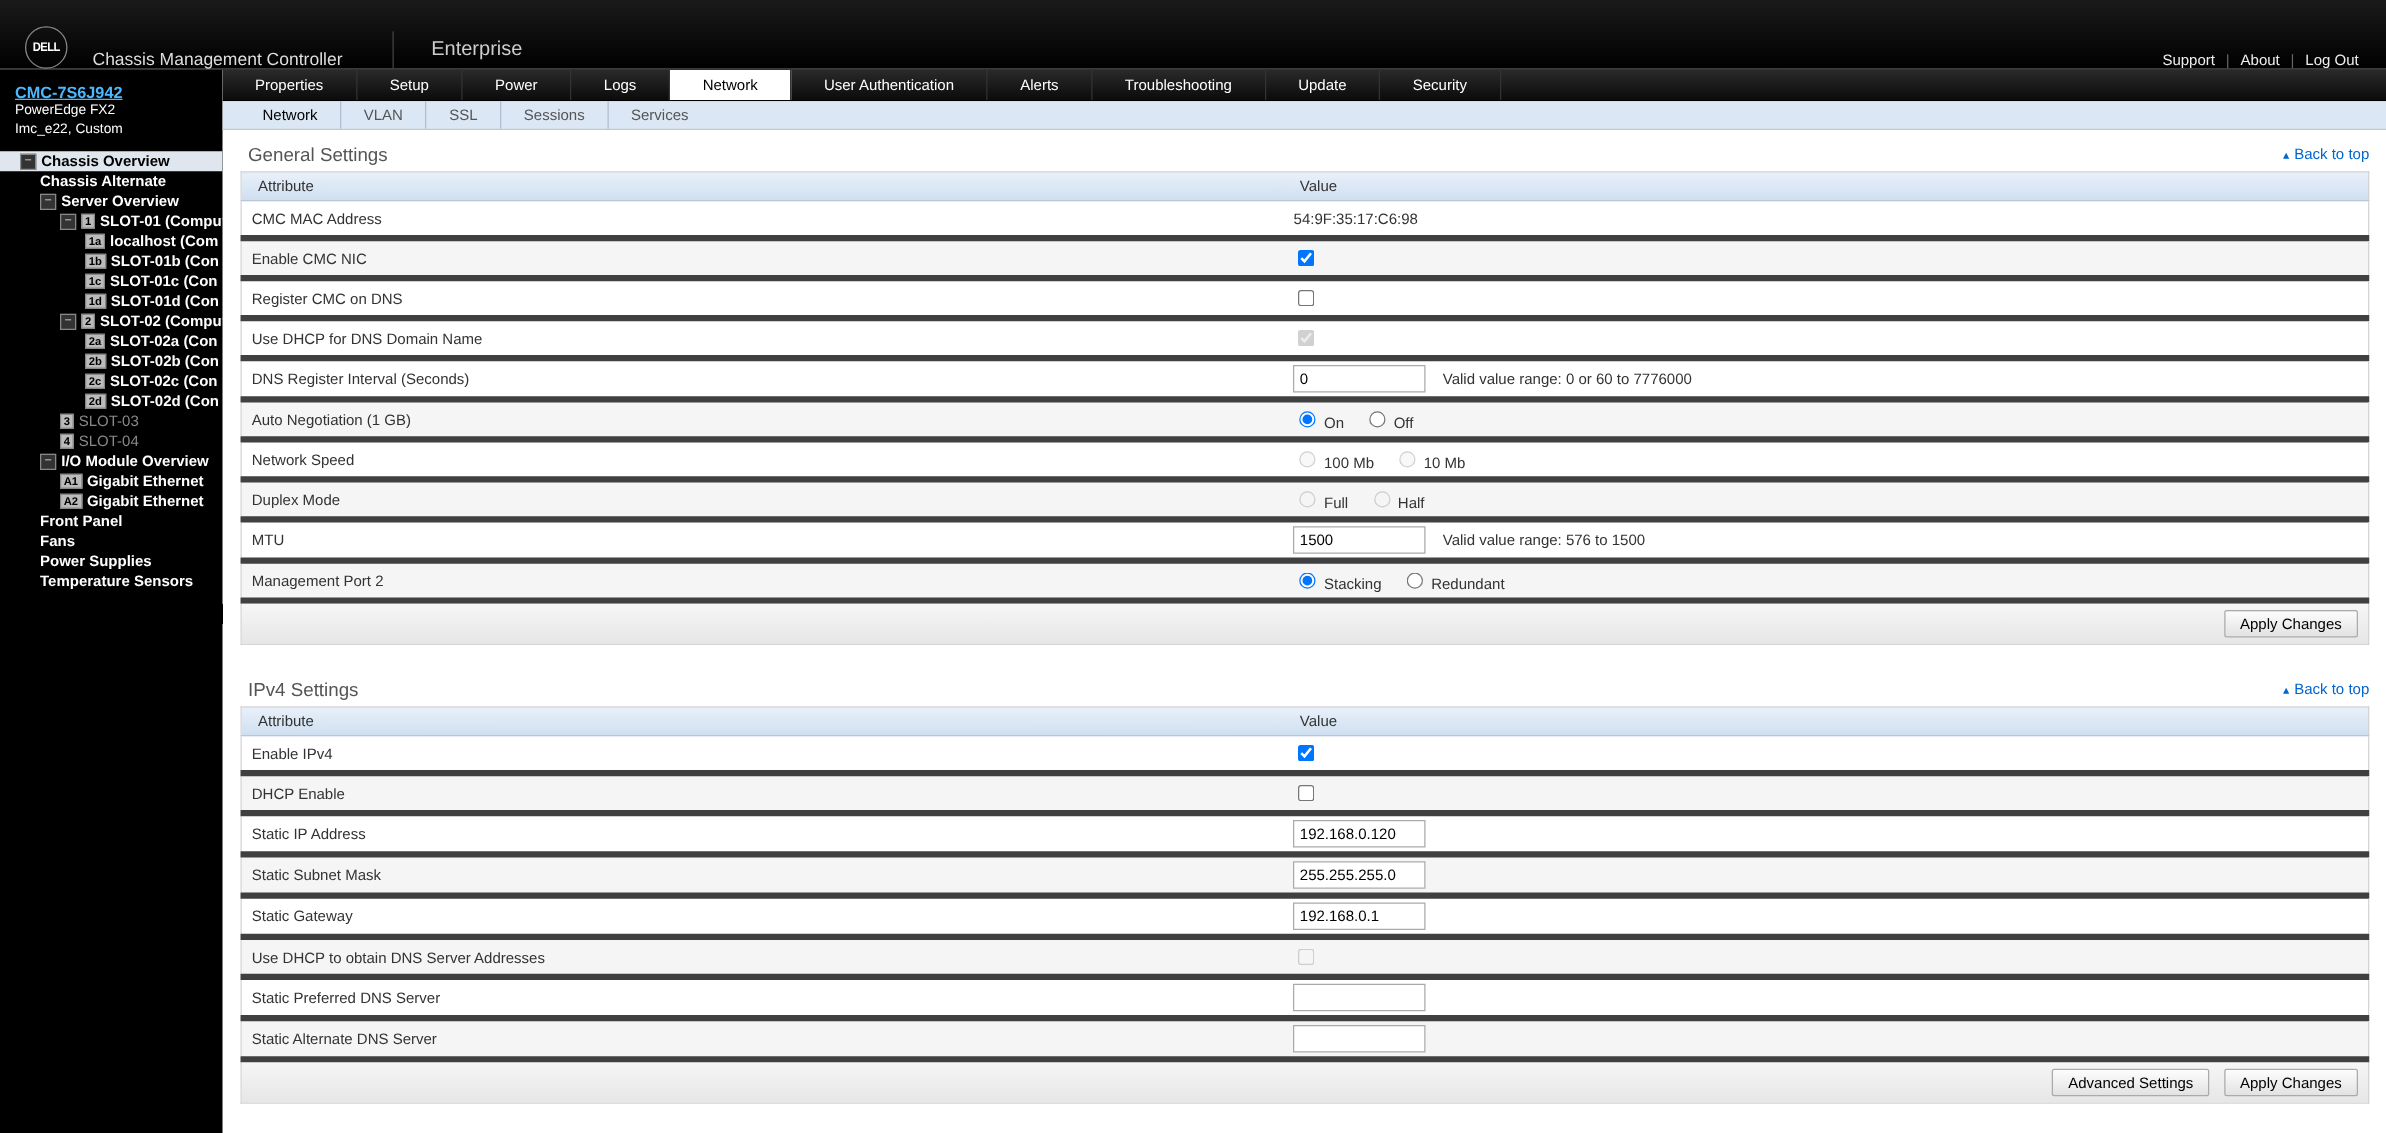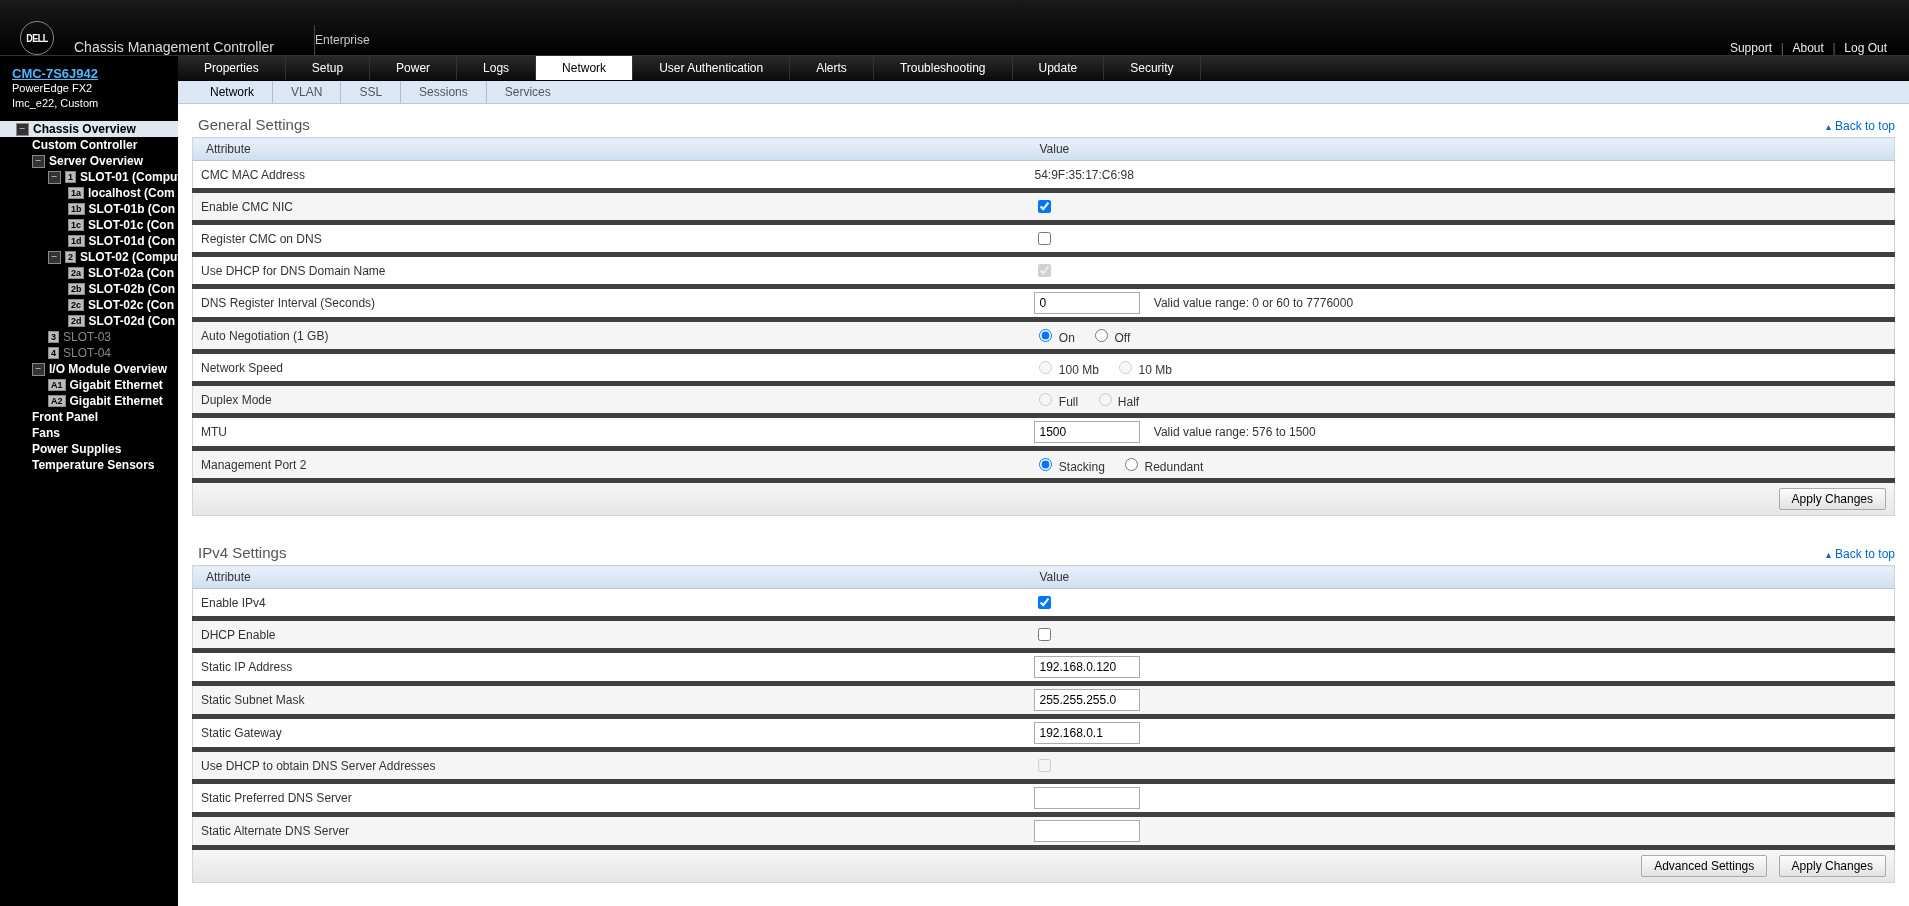--- a/index.html
+++ b/index.html
@@ -2,21 +2,21 @@
 <html><head>
 <meta charset="utf-8">
 <style>
 :root{--blue:#0c7cd5;--link:#0066cc;--top-bg:#000;--left-bg:#000;--border:#d4d4d4;--sect:#e4eaf2;--row-alt:#f5f5f5;}
 html,body{margin:0;padding:0;font-family:Arial,Helvetica,sans-serif;font-size:12px;color:#333;background:#fff;}
 body{overflow:hidden;}
 #top{height:55px;background:#0a0a0a;background:linear-gradient(#1a1a1a,#000);border-bottom:1px solid #333;display:flex;align-items:flex-end;color:#fff;padding:0 20px;}
 #logo{width:32px;height:32px;border:1px solid #888;border-radius:50%;display:flex;align-items:center;justify-content:center;font-size:10px;font-weight:bold;letter-spacing:-.5px;}
 #logo span{transform:scaleX(.9);}
 #prod{margin-left:20px;font-size:14px;color:#ddd;}
-#ent{margin-left:40px;font-size:12px;color:#ccc;border-left:1px solid #444;line-height:30px;}
+#ent{margin-left:40px;font-size:16px;color:#ccc;border-left:1px solid #444;padding-left:30px;line-height:30px;}
 #top-links{margin-left:auto;font-size:12px;}
 #top-links a{color:#eee;text-decoration:none;margin:0 2px;cursor:pointer;}
 #top-links span{color:#666;}
 #layout{display:flex;height:calc(100vh - 55px);}
 #left{width:178px;background:#000;color:#fff;font-size:12px;overflow-y:auto;flex:0 0 178px;}
 #left-head{padding:10px 12px 6px;border-bottom:0;}
 #left-head .svc{color:#4db8ff;font-weight:bold;font-size:13px;text-decoration:underline;}
 #left-head .l2,#left-head .l3{color:#fff;font-size:11px;line-height:15px;}
 .tree{padding:4px 0 10px 0;}
 .tree-row{display:flex;align-items:center;height:16px;line-height:16px;white-space:nowrap;overflow:hidden;cursor:pointer;}
@@ -26,21 +26,21 @@
 .dim{color:#888;}
 #main{flex:1;display:flex;flex-direction:column;overflow:hidden;}
 #tabs1{height:24px;background:linear-gradient(#2a2a2a,#0b0b0b);display:flex;border-bottom:1px solid #000;}
 .tab1{color:#fff;font-size:12px;padding:0 26px;line-height:24px;border-right:1px solid #333;cursor:pointer;}
 .tab1.active{background:#fff;color:#000;font-weight:normal;}
 #tabs2{height:22px;background:#dce7f5;display:flex;padding-left:14px;border-bottom:1px solid #bcc;align-items:center;}
 .tab2{color:#555;font-size:12px;padding:0 18px;line-height:22px;cursor:pointer;}
 .tab2.sep{border-right:1px solid #b0bdd0;}
 .tab2.active{color:#000;}
 #content{flex:1;overflow:auto;background:#fff;padding:10px 14px 30px;}
-.section-head{display:flex;align-items:flex-end;margin:2px 0 4px 6px;}
+.section-head{display:flex;align-items:flex-start;margin:2px 0 4px 6px;}
 .section-title{font-size:15px;color:#555;}
 .btt{margin-left:auto;color:var(--link);font-size:12px;cursor:pointer;}
 .btt::before{content:"▴";font-size:10px;margin-right:4px;}
 table.data{width:100%;border-collapse:collapse;border:1px solid var(--border);}
 table.data th{background:#d7e4f2;background:linear-gradient(#e8f0fa,#cfdff0);text-align:left;font-weight:normal;color:#333;font-size:12px;padding:4px 13px;border-bottom:1px solid #b8c6d6;}
 table.data th.attr{width:49%;}
 table.data td{padding:3px 8px;font-size:12px;color:#333;border-bottom:5px solid #404040;height:21px;}
 table.data tr.alt td{background:var(--row-alt);}
 input[type=text]{border:1px solid #aaa;font-size:12px;padding:2px 4px;height:16px;}
 .w-med{width:170px;}
@@ -76,21 +76,21 @@
       <div class="svc">CMC-7S6J942</div>
       <div class="l2">PowerEdge FX2</div>
       <div class="l3">Imc_e22, Custom</div>
     </div>
     <div class="tree" id="tree">
         <div class="tree-row sel" style="padding-left: 16px;">
           <span class="tog">−</span>
           <span style="font-weight: bold;">Chassis Overview</span>
         </div>
         <div class="tree-row" style="padding-left: 32px;">
-          <span style="font-weight: bold;">Custom Controller</span>
+          <span style="font-weight: bold;">Chassis Alternate</span>
         </div>
         <div class="tree-row" style="padding-left: 32px;">
           <span class="tog">−</span>
           <span style="font-weight: bold;">Server Overview</span>
         </div>
         <div class="tree-row" style="padding-left: 48px;">
           <span class="tog">−</span>
           <span class="badge">1</span>
           <span style="font-weight: bold;">SLOT-01 (Compute</span>
         </div>

